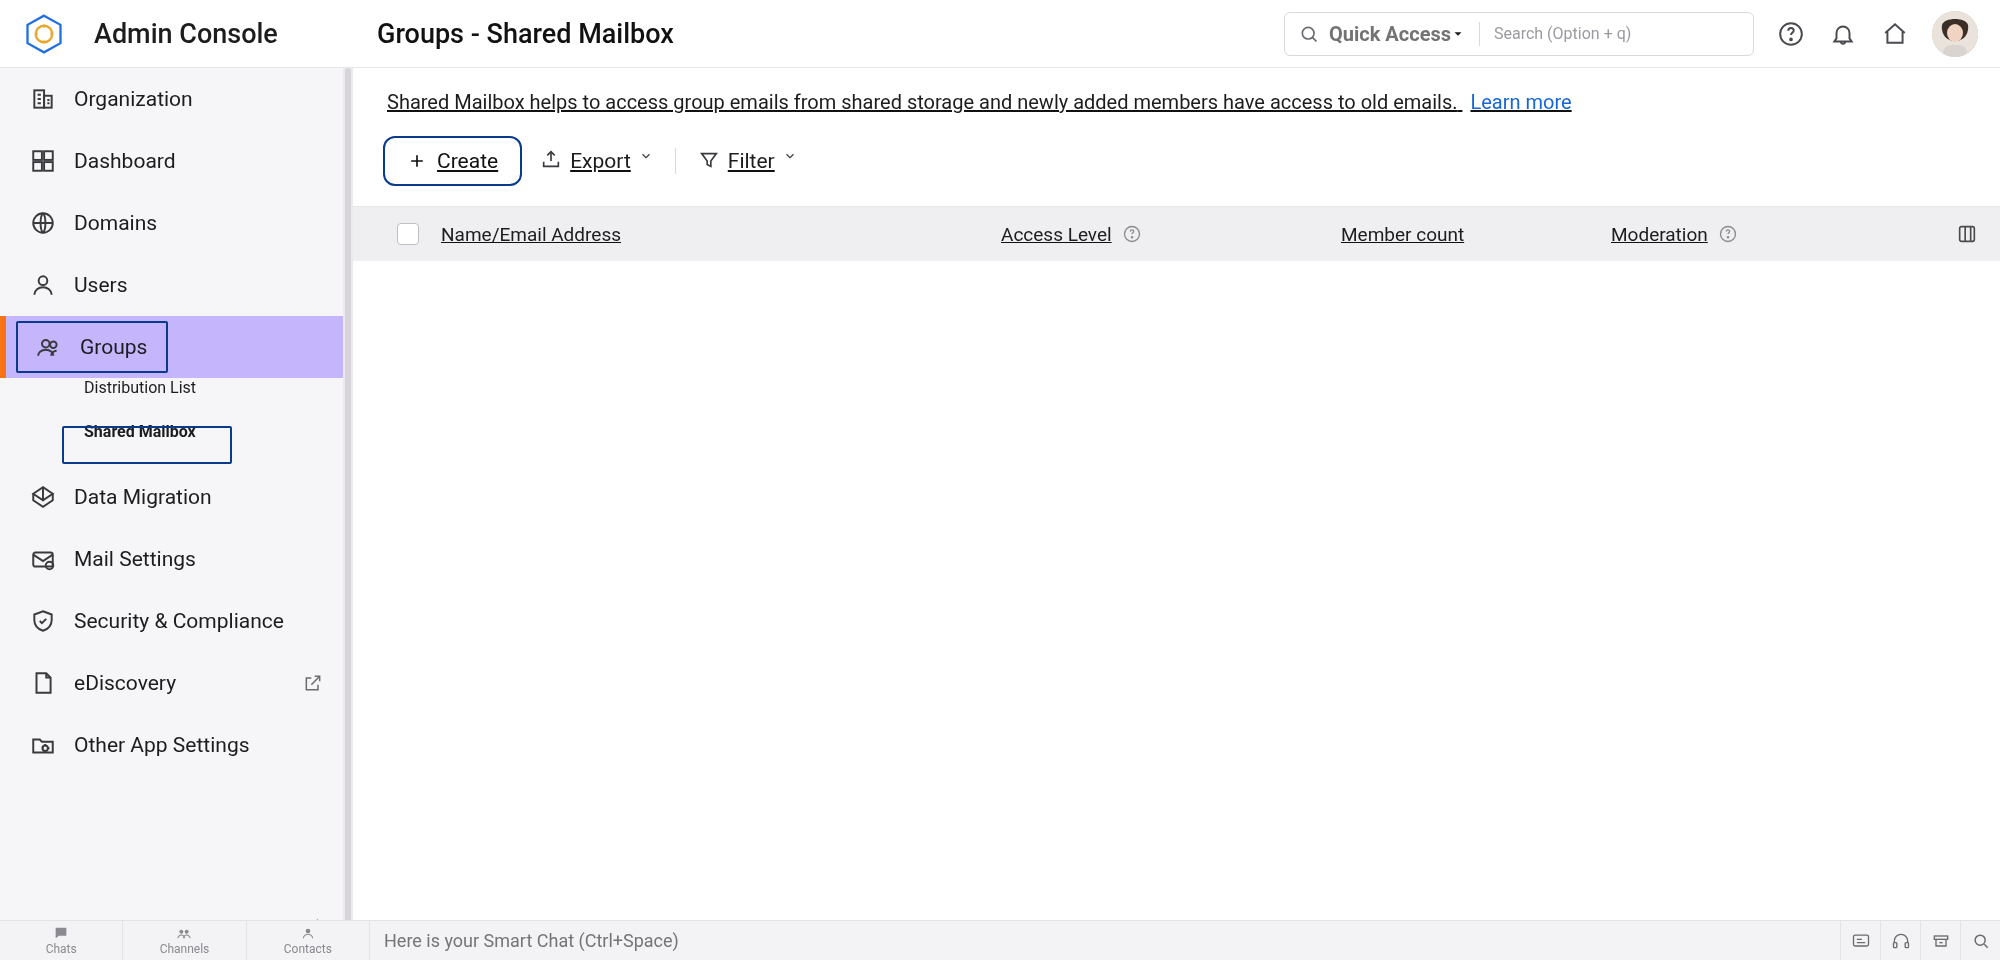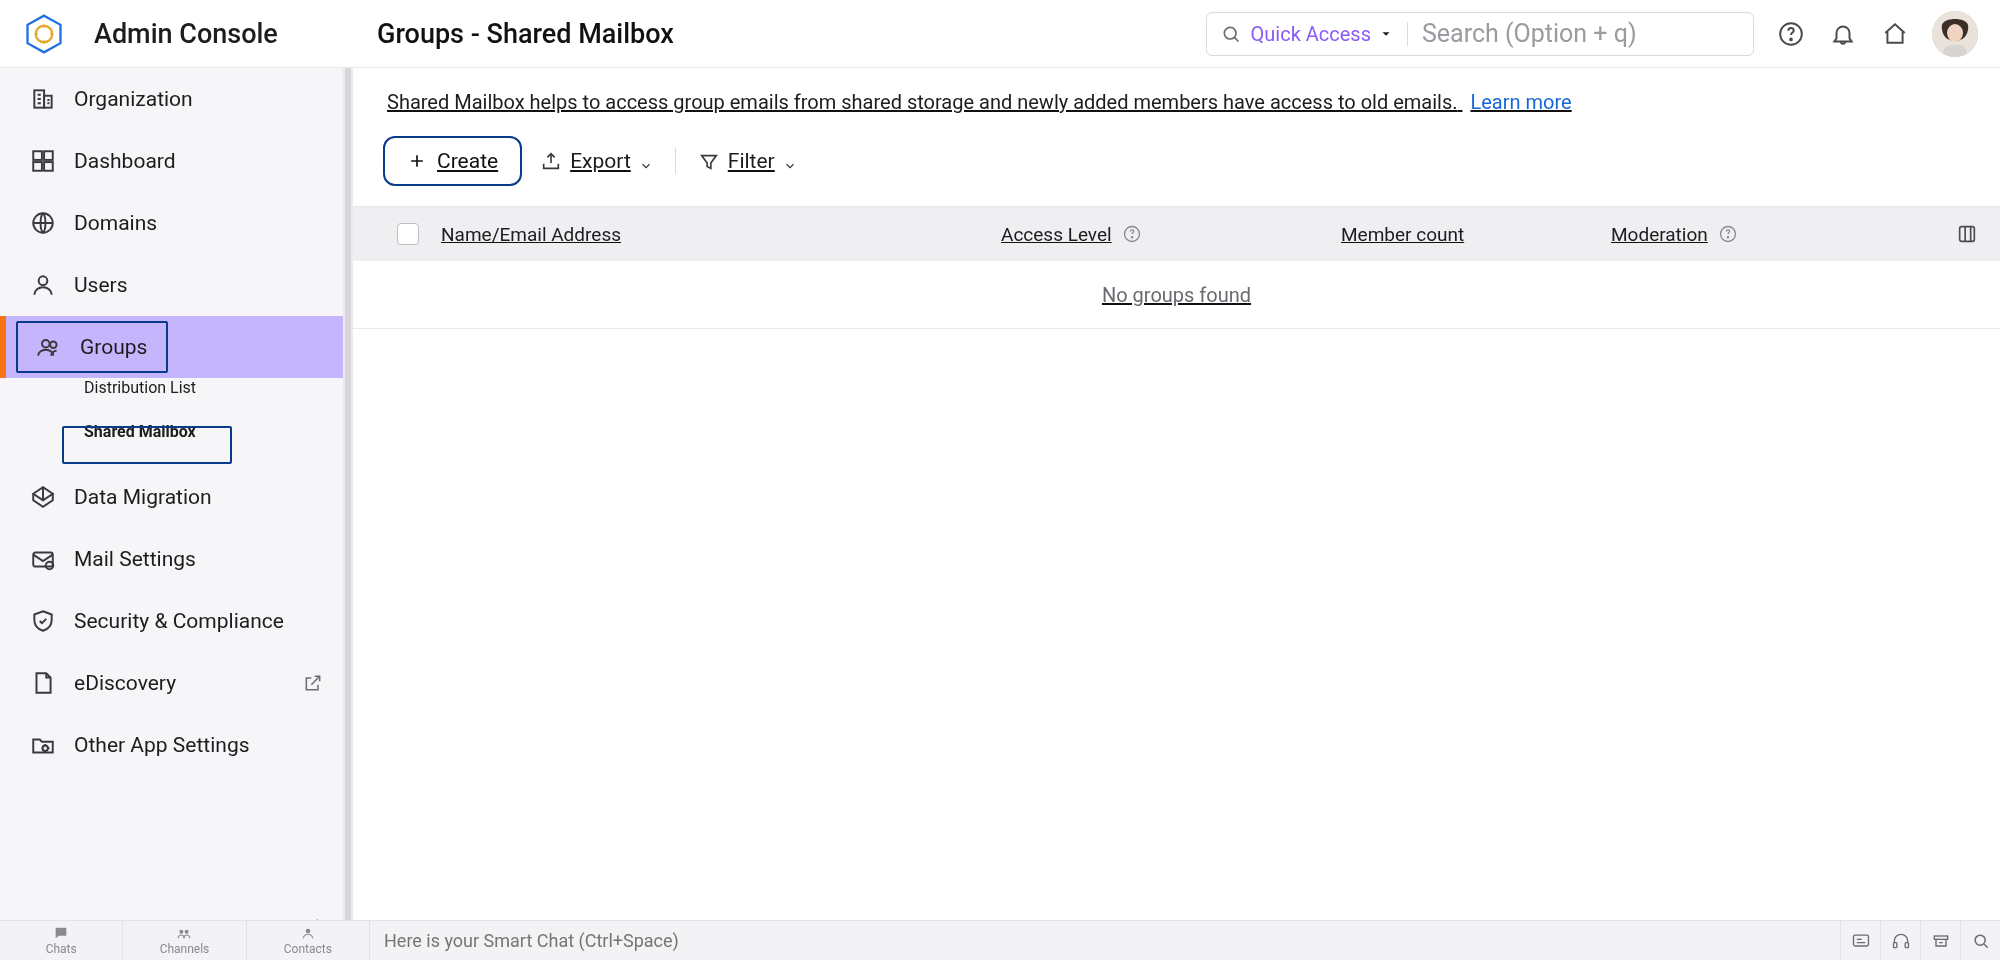--- a/index.html
+++ b/index.html
@@ -7,23 +7,23 @@
   .app { display:flex; flex-direction:column; height:100%; }
 
   
   .topbar { display:flex; align-items:center; height:68px; border-bottom:1px solid #e7e7e9; }
   .brand { display:flex; align-items:center; gap:28px; width:353px; padding-left:22px; }
   .brand-title { font-size:27px; font-weight:500; color:#1d1d1f; }
   .page-title { font-size:27px; font-weight:500; padding-left:24px; flex:0 0 auto; }
   .top-spacer { flex:1; }
   .top-right { display:flex; align-items:center; gap:22px; padding-right:22px; }
   .quick-search { display:flex; align-items:center; height:44px; border:1px solid #d9d9de; border-radius:6px; padding:0 14px; gap:10px; min-width:470px; }
-  .qa-label { font-size:20px; font-weight:400; color:#8b5cf6; display:flex; align-items:center; gap:8px; cursor:pointer; }
+  .qa-label { font-size:20px; font-weight:700; color:#737373; display:flex; align-items:center; cursor:pointer; }
   .qa-divider { width:1px; height:24px; background:#d9d9de; margin:0 4px; }
-  .qa-input { border:none; outline:none; font-size:25px; flex:1; color:#0f172a; background:transparent; }
+  .qa-input { border:none; outline:none; font-size:16px; flex:1; color:#0f172a; background:transparent; }
   .qa-input::placeholder { color:#9a9aa0; }
   .icon-btn { width:30px; height:30px; display:flex; align-items:center; justify-content:center; color:#4a4a4f; cursor:pointer; }
   .avatar { width:46px; height:46px; border-radius:50%; background:linear-gradient(135deg,#d8cfc7,#bda998); display:flex; align-items:center; justify-content:center; }
 
   
   .body { flex:1; display:flex; min-height:0; }
   .sidebar { width:353px; background:#f6f6f8; display:flex; flex-direction:column; position:relative; }
   .nav { flex:1; overflow:auto; padding-top:0; }
   .nav-item { display:flex; align-items:center; gap:18px; height:62px; padding:0 30px; font-size:21px; color:#1d1d1f; cursor:pointer; position:relative; }
   .nav-item .lead-icon { width:26px; height:26px; color:#3a3a3e; flex:0 0 26px; }
@@ -36,21 +36,21 @@
   .collapse-btn { position:absolute; right:18px; bottom:18px; width:32px; height:32px; display:flex; align-items:center; justify-content:center; color:#4a4a4f; cursor:pointer; }
   .side-scroll { position:absolute; right:0; top:0; bottom:0; width:10px; background:#eceaee; }
   .side-scroll-thumb { position:absolute; left:2px; right:2px; top:0; height:880px; background:#d7d5da; border-radius:4px; }
 
   
   .main { flex:1; display:flex; flex-direction:column; min-width:0;text-decoration:underline; }
   .intro { padding:22px 34px 8px; font-size:20px; color:#1d1d1f; }
   .intro a { color:#1766d6; text-decoration:none; margin-left:8px; }
   .toolbar { display:flex; align-items:center; gap:18px; padding:14px 30px 20px; }
   .btn-create { height:50px; padding:0 22px; border:2.5px solid #0a3a8a; border-radius:12px; background:#fff; display:flex; align-items:center; gap:10px; font-size:21px; color:#111; cursor:pointer; }
-  .tool-link { display:flex; align-items:flex-end; gap:8px; font-size:21px; color:#1d1d1f; cursor:pointer; }
+  .tool-link { display:flex; align-items:flex-start; gap:8px; font-size:21px; color:#1d1d1f; cursor:pointer; }
   .tool-sep { width:1px; height:26px; background:#d9d9de; margin:0 4px; }
 
   
   .table-wrap { border-top:1px solid #e7e7e9; }
   .thead { display:flex; align-items:center; height:54px; background:#efeff2; font-size:19px; color:#1d1d1f; padding-left:44px; padding-right:20px; position:relative; }
   .th-check { width:44px; display:flex; align-items:center; }
   .chk { width:22px; height:22px; border:1.5px solid #bdbdc4; border-radius:4px; background:#fff; display:inline-block; }
   .th { display:flex; align-items:center; gap:10px; }
   .th-name { flex:0 0 560px; }
   .th-access { flex:0 0 340px; }
@@ -346,21 +346,20 @@
                 <circle cx="12" cy="16" r="0.7" fill="currentColor"></circle>
               </svg>
           </span>
           <span class="th-cols">
             <svg width="22" height="22" viewBox="0 0 24 24" fill="none" stroke="#4a4a4f" stroke-width="1.8">
                 <rect x="4" y="4" width="16" height="16" rx="2"></rect>
                 <path d="M10 4v16M16 4v16"></path>
               </svg>
           </span>
         </div>
-        <div class="empty-row">No groups found</div>
       </div>
     </div>
   </div>
 
   <div class="chatbar">
     <div class="chat-tabs">
       <div class="chat-tab">
         <span class="mini">
             <svg width="16" height="16" viewBox="0 0 24 24" fill="#8a8a90">
               <path d="M4 4h16v12H9l-5 4z"></path>

